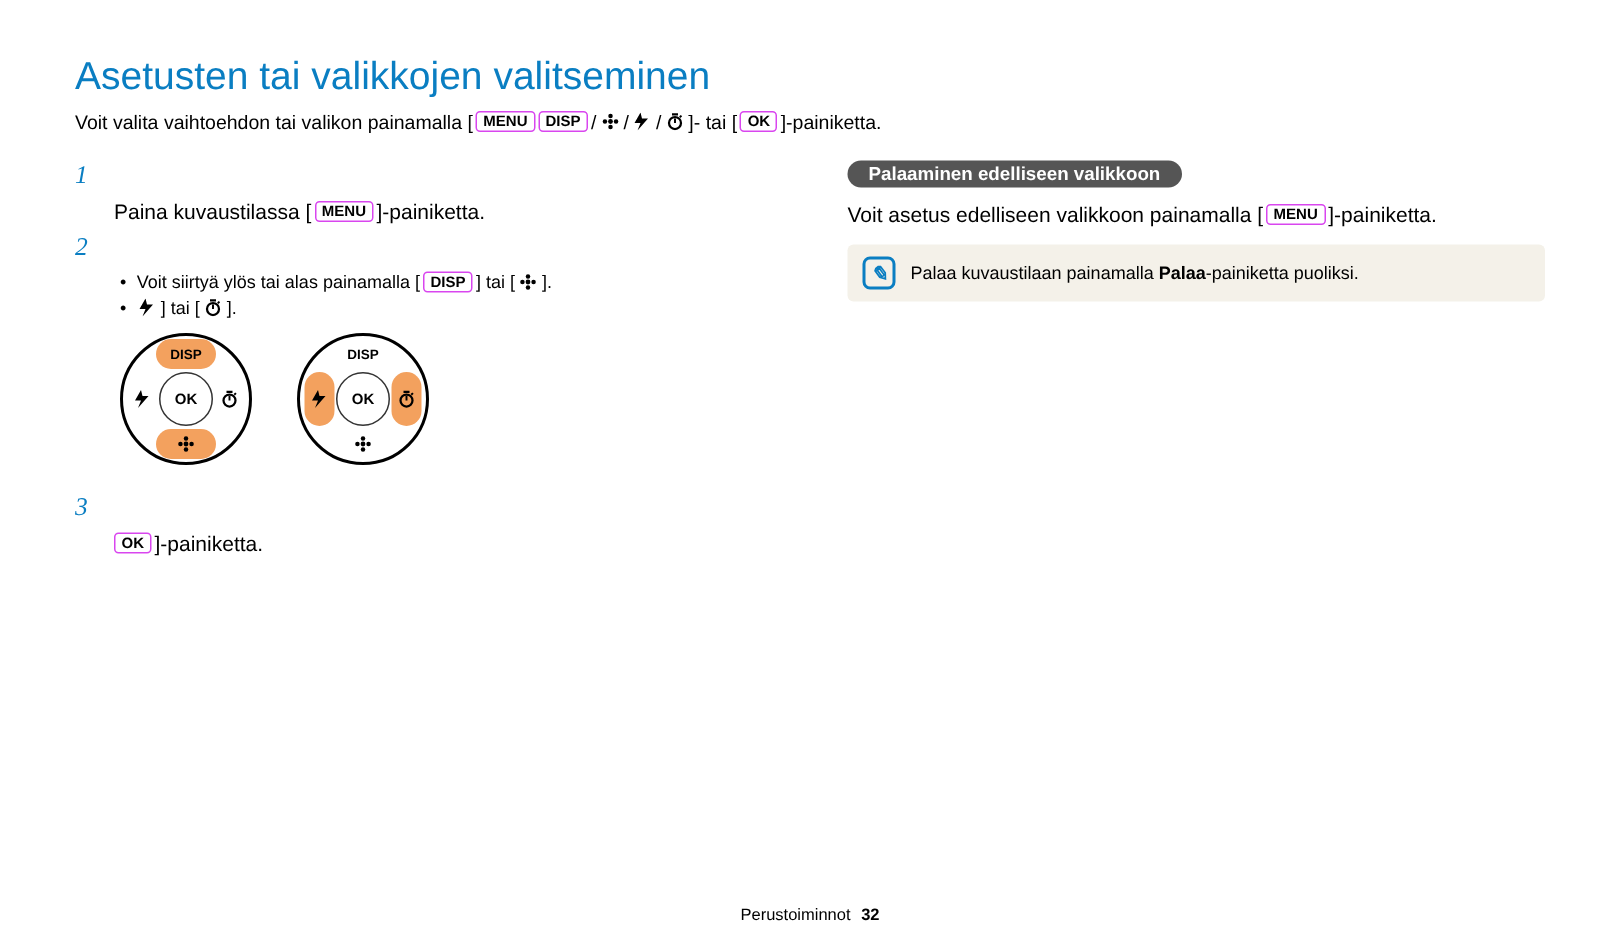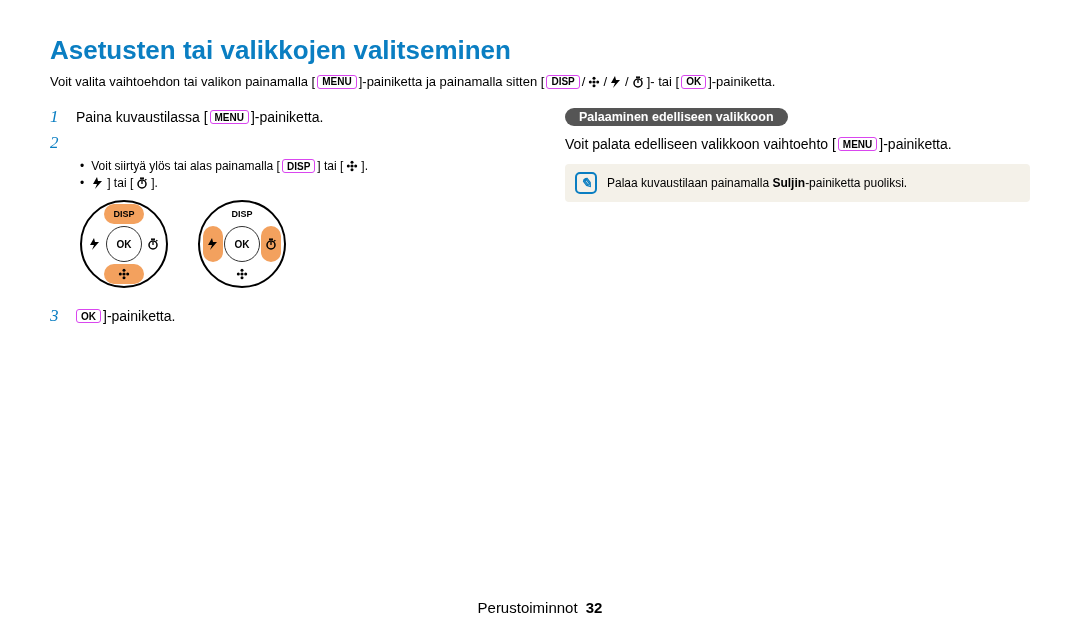--- a/index.html
+++ b/index.html
@@ -8,28 +8,28 @@
     height: 630px;
     background: #ffffff;
     font-family: Arial, Helvetica, sans-serif;
     color: #000;
     padding: 35px 50px 0 50px;
     position: relative;
   }
   .title {
     color: #0a7ec2;
     font-size: 26px;
-    font-weight: bold;
+    font-weight: normal;
     margin-bottom: 8px;
   }
   .intro {
     font-size: 13px;
     margin-bottom: 18px;
     display: flex;
-    align-items: center;
+    align-items: flex-start;
     flex-wrap: wrap;
     gap: 2px;
   }
   .columns {
     display: flex;
     gap: 50px;
   }
   .col-left { width: 480px; }
   .col-right { width: 480px; }
   .step {
@@ -46,20 +46,21 @@
     width: 16px;
     font-family: Georgia, serif;
   }
   .step-text {
     font-size: 14px;
     padding-top: 2px;
     display: flex;
     align-items: center;
     flex-wrap: wrap;
     gap: 2px;
+    margin-top: 24px;
   }
   .bullets {
     margin-left: 30px;
     margin-top: 4px;
     margin-bottom: 10px;
     text-align: center;
   }
   .bullet {
     font-size: 12px;
     display: flex;
@@ -144,21 +145,21 @@
   }
   .note-icon {
     width:22px;height:22px;border:2px solid #0a7ec2;border-radius:5px;color:#0a7ec2;
     display:flex;align-items:center;justify-content:center;font-weight:bold;font-style:italic;
     font-size:14px;flex-shrink:0;
   }
   .footer {
     position:absolute;
     bottom:14px; left:0; right:0;
     text-align:center;
-    font-size:15px;
+    font-size:11px;
   }
   .footer .pg { font-weight:bold; margin-left:4px; }
   svg.mini { width:12px; height:12px; vertical-align:middle; }
 </style>
 </head>
 <body>
 
 <svg width="0" height="0" style="position:absolute">
   <defs>
     <g id="ic-flower">
@@ -178,21 +179,20 @@
       <line x1="9.2" y1="3.2" x2="10.3" y2="2.1" stroke="#000" stroke-width="1.3"></line>
     </g>
   </defs>
 </svg>
 
 <h1 class="title">Asetusten tai valikkojen valitseminen</h1>
 
 <div class="intro">
   <span>Voit valita vaihtoehdon tai valikon painamalla [</span>
   <span class="inline-label">MENU</span>
-  <span>]-painiketta ja painamalla sitten [</span>
   <span class="inline-label">DISP</span>
     <span>/</span>
   <span class="inline-icon">
       <svg class="mini" viewBox="0 0 12 12">
         <use href="#ic-flower"></use>
       </svg>
     </span>
     <span>/</span>
   <span class="inline-icon">
       <svg class="mini" viewBox="0 0 12 12">
@@ -302,29 +302,29 @@
         <span>]-painiketta.</span>
       </div>
     </div>
 
   </div>
 
   <div class="col-right">
     <div class="pill">Palaaminen edelliseen valikkoon</div>
 
     <div class="right-text">
-      <span>Voit palata edelliseen valikkoon vaihtoehto [</span>
+      <span>Voit asetus edelliseen valikkoon painamalla [</span>
       <span class="inline-label">MENU</span>
       <span>]-painiketta.</span>
     </div>
 
     <div class="note">
       <div class="note-icon">✎</div>
       <div>
-        <span>Palaa kuvaustilaan painamalla </span><b>Suljin</b><span>-painiketta puoliksi.</span>
+        <span>Palaa kuvaustilaan painamalla </span><b>Palaa</b><span>-painiketta puoliksi.</span>
       </div>
     </div>
   </div>
 </div>
 
 <div class="footer">
   <span>Perustoiminnot</span>
   <span class="pg">32</span>
 </div>
 

